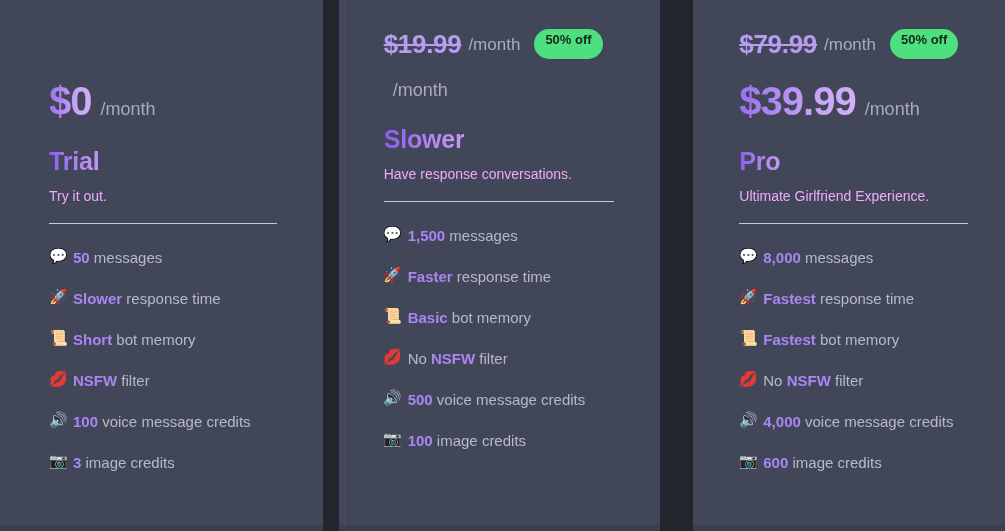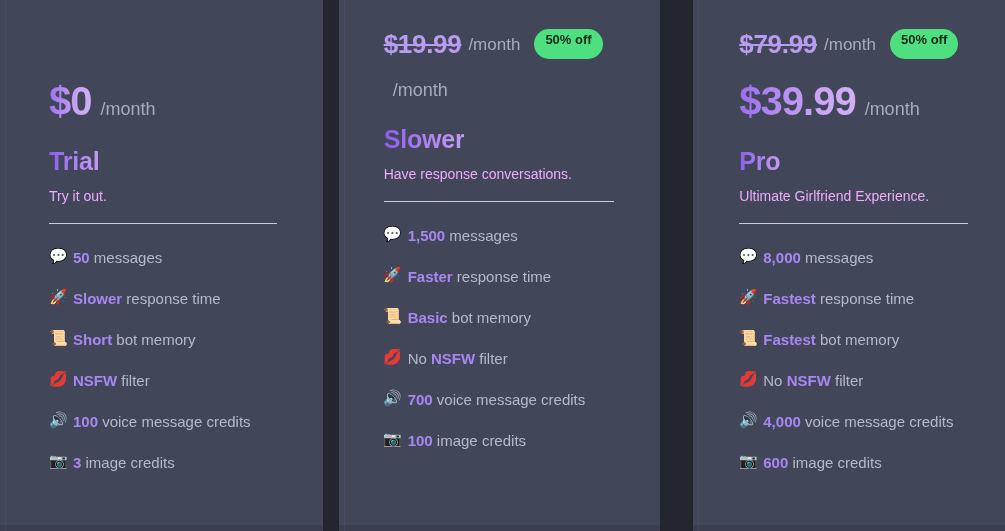--- a/index.html
+++ b/index.html
@@ -251,21 +251,21 @@
         <li class="feature">
           <span class="feature-icon">📜</span>
           <span class="feature-text"><span class="feature-hl">Basic</span><span> bot memory</span></span>
         </li>
         <li class="feature">
           <span class="feature-icon">💋</span>
           <span class="feature-text"><span>No </span><span class="feature-hl">NSFW</span><span> filter</span></span>
         </li>
         <li class="feature">
           <span class="feature-icon">🔊</span>
-          <span class="feature-text"><span class="feature-hl">700</span><span> voice message credits</span></span>
+          <span class="feature-text"><span class="feature-hl">500</span><span> voice message credits</span></span>
         </li>
         <li class="feature">
           <span class="feature-icon">📷</span>
           <span class="feature-text"><span class="feature-hl">100</span><span> image credits</span></span>
         </li>
       </ul>
     <div class="card-bottom-edge"></div>
   </section>
 
   <section class="card card-pro">

